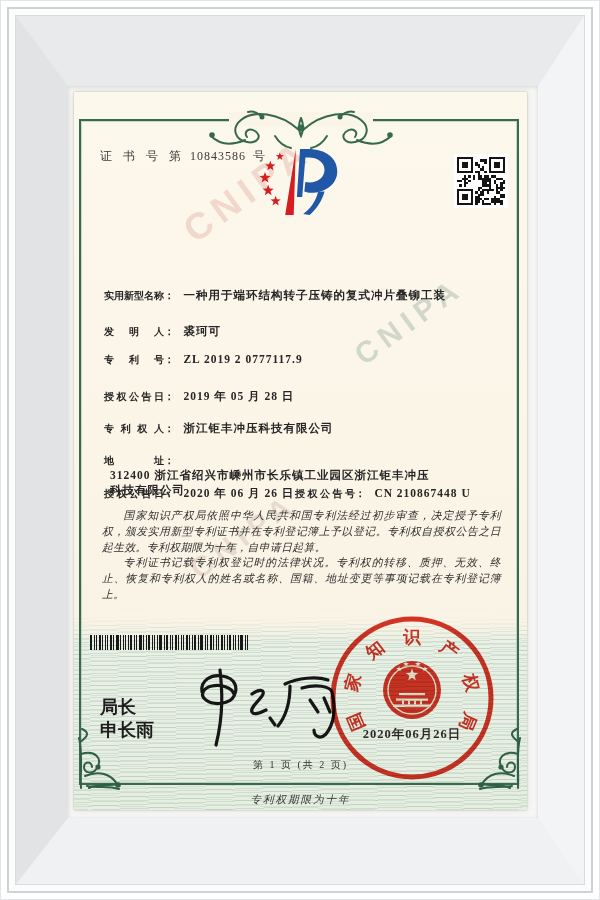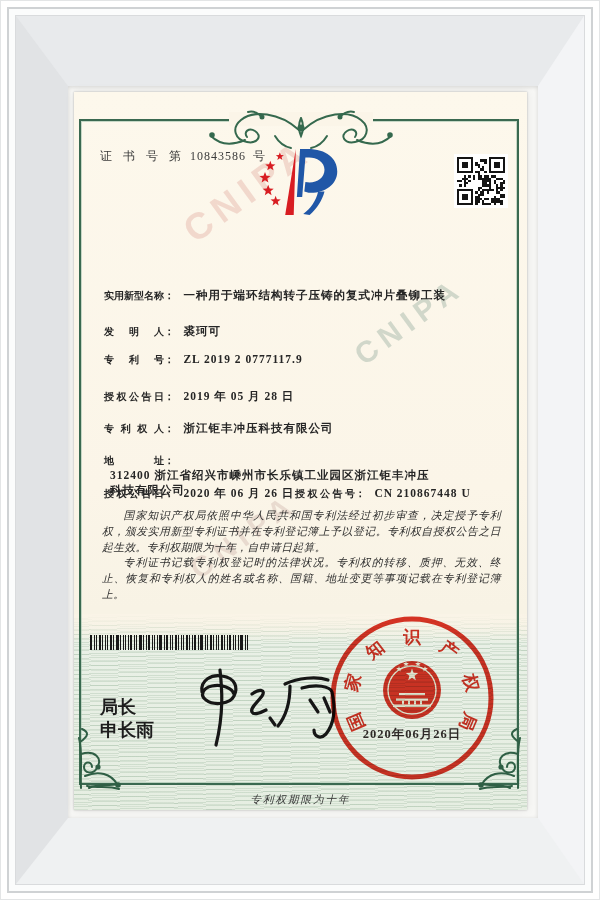--- a/index.html
+++ b/index.html
@@ -440,15 +440,16 @@
           <rect x="69" y="94.5" width="38" height="2.6"></rect>
           <rect x="78" y="90.5" width="2" height="4"></rect>
           <rect x="84" y="90.5" width="2" height="4"></rect>
           <rect x="90" y="90.5" width="2" height="4"></rect>
           <rect x="96" y="90.5" width="2" height="4"></rect>
         </g>
       </g>
       <text class="seal-date" x="88" y="128">2020年06月26日</text>
     </svg>
 
+    <div class="pageinfo">第 1 页 (共 2 页)</div>
     <div class="footnote">专利权期限为十年</div>
   </div>
 </div>
 
 </body></html>

